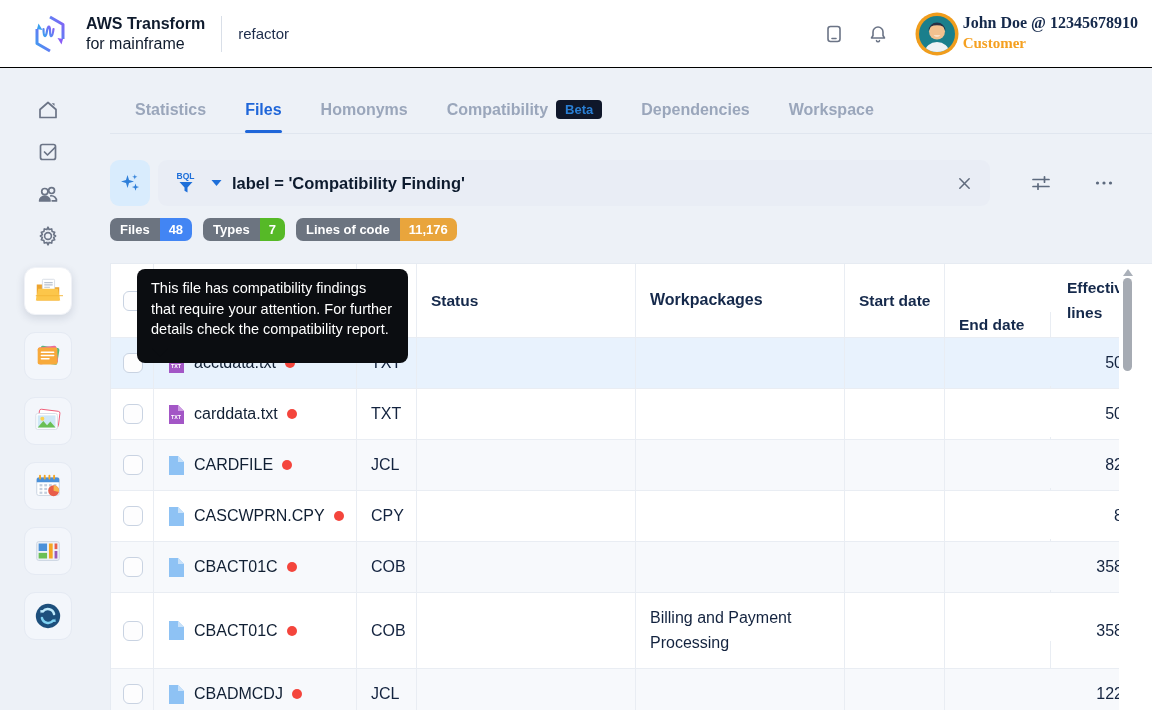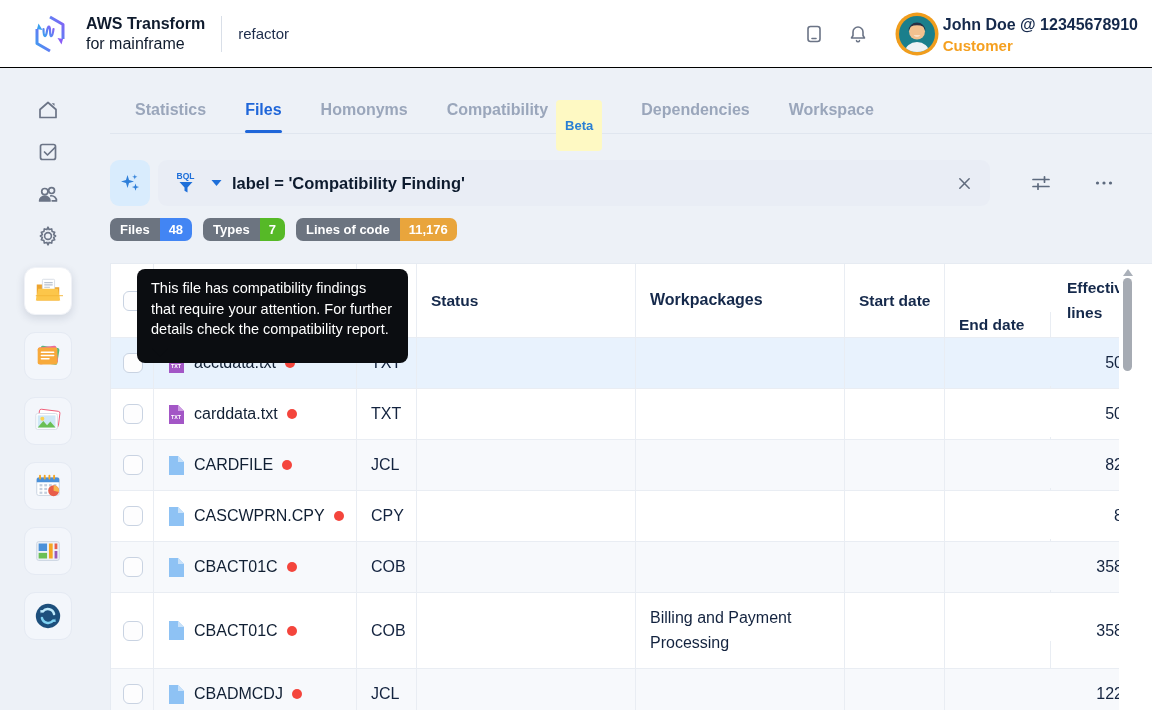--- a/index.html
+++ b/index.html
@@ -18,21 +18,21 @@
     padding:0 14px 0 26px; z-index:30;
   }
   .brand-wrap { display:flex; align-items:center; gap:12px; }
   .brand-text { line-height:1.2; }
   .brand-l1 { font-size:16px; font-weight:700; color:#0f1b2d; }
   .brand-l2 { font-size:16px; color:#0f1b2d; }
   .brand-divider { width:1px; height:36px; background:#d9dfe8; margin:0 4px; }
   .product-name { font-size:15px; color:#1c2b4a; }
   .top-right { display:flex; align-items:center; gap:22px; }
   .top-icon { width:22px; height:22px; display:flex; align-items:center; justify-content:center; }
-  .user-chip { display:flex; align-items:flex-end; gap:4px; margin-left:4px; }
+  .user-chip { display:flex; align-items:center; gap:4px; margin-left:4px;font-family:Liberation Serif, serif; }
   .user-text { line-height:1.3; }
   .user-name { font-size:16px; font-weight:600; color:#15294b; }
   .user-role { font-size:15px; font-weight:700; color:#f5a020; }
   
   .sidebar { position:absolute; left:0; top:68px; width:96px; height:642px; }
   .side-ico { position:absolute; left:36px; width:24px; height:24px; }
   .side-card {
     position:absolute; left:24px; width:48px; height:48px; border-radius:11px;
     display:flex; align-items:center; justify-content:center;
     background:#f3f6fb; border:1px solid #e5eaf3;
@@ -44,22 +44,22 @@
     border-bottom:1px solid #e0e6ef;
     display:flex; gap:39px; padding-left:25px;
   }
   .tab { position:relative; font-size:16px; font-weight:600; color:#9aa6bb; padding-top:9px; cursor:pointer; display:flex; align-items:flex-start; gap:8px; }
   .tab.active { color:#1f66d9; }
   .tab.active::after {
     content:""; position:absolute; left:0; right:0; bottom:0; height:3.5px;
     background:#1f66d9; border-radius:2px;
   }
   .beta-badge {
-    background:#fef9c3; color:#2a7fd4; font-size:13px; font-weight:600;
-    border-radius:4px; padding:18px 9px; margin-top:-1px;
+    background:#0f172a; color:#2a7fd4; font-size:13px; font-weight:600;
+    border-radius:4px; padding:2px 9px; margin-top:-1px;
   }
   
   .ai-btn {
     position:absolute; left:110px; top:160px; width:40px; height:46px;
     background:#d9ecfd; border-radius:9px; display:flex; align-items:center; justify-content:center;
     cursor:pointer;
   }
   .query-box {
     position:absolute; left:158px; top:160px; width:832px; height:46px;
     background:#e9edf5; border-radius:9px;

